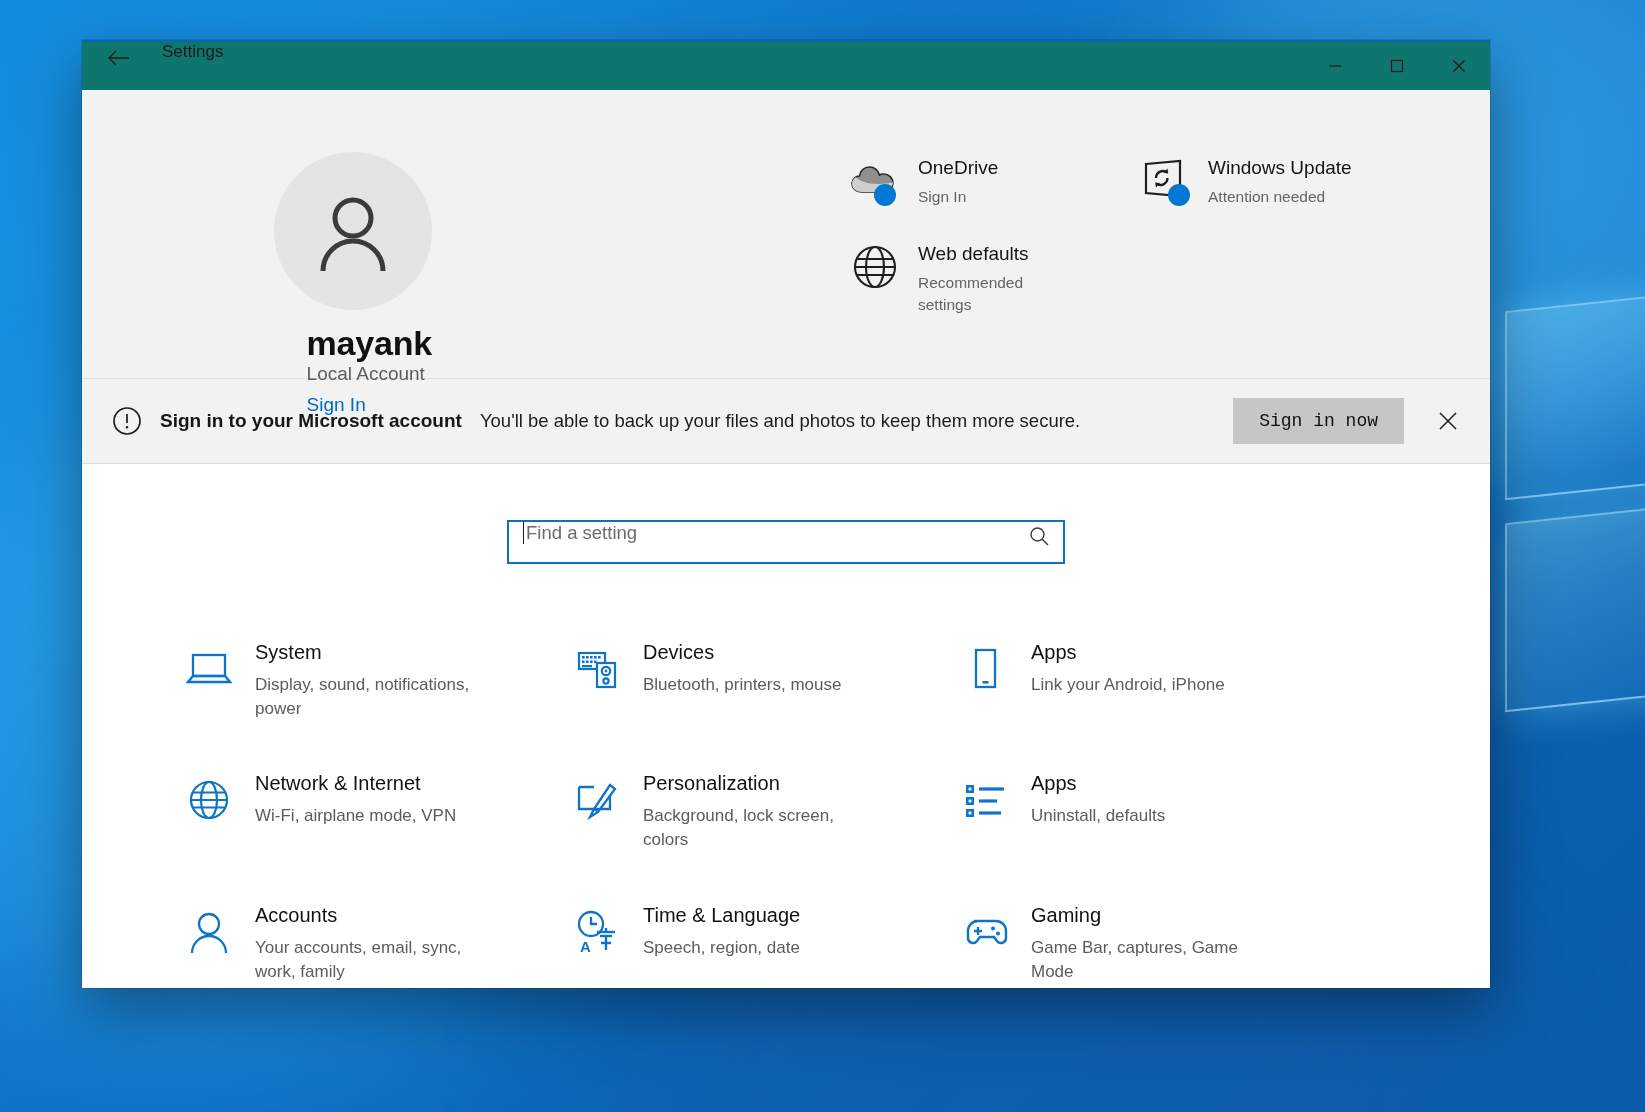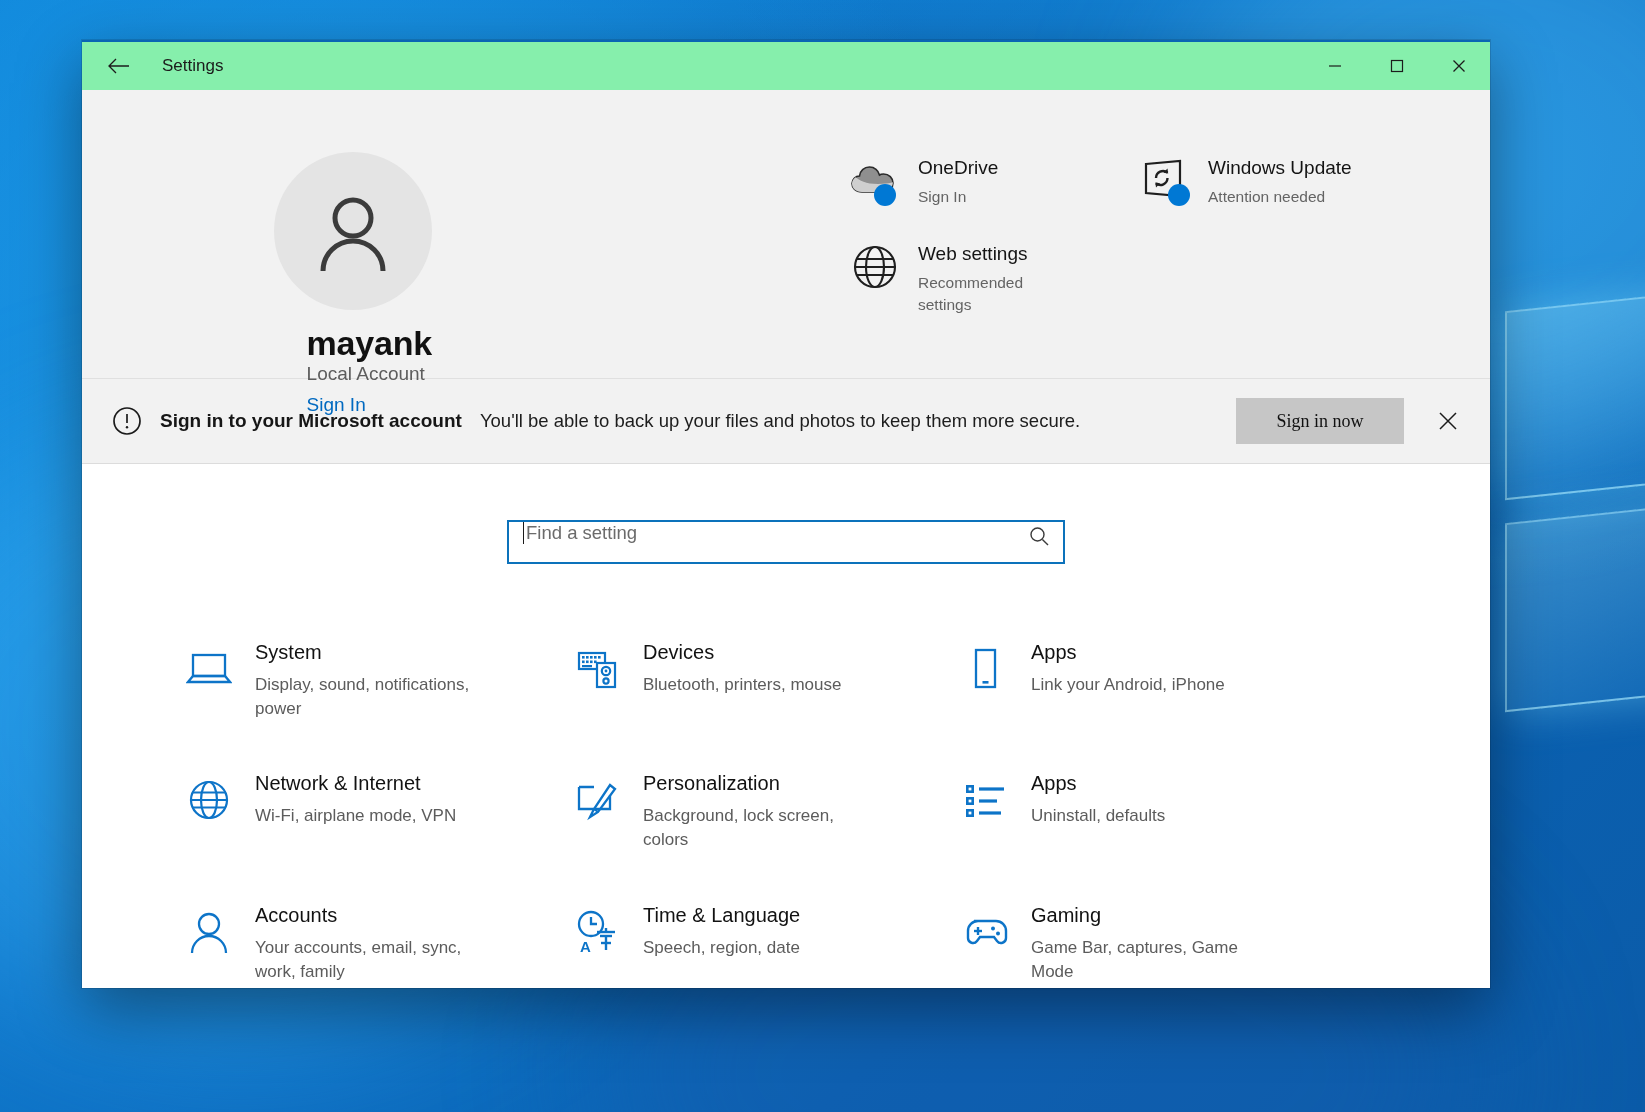--- a/index.html
+++ b/index.html
@@ -54,22 +54,22 @@
   }
   .win-accent-line {
     height: 2px; width: 100%;
     background: #0a64b4;
     flex: 0 0 auto;
   }
 
   
   #title-bar {
     height: 48px;
-    background: #86efac;
-    display: flex; align-items: center;
+    background: #0f766e;
+    display: flex; 
     flex: 0 0 auto;
     position: relative;
   }
   #back-button {
     width: 46px; height: 32px;
     margin-left: 14px;
     display: flex; align-items: center; justify-content: center;
     cursor: pointer;
   }
   #window-title {
@@ -188,21 +188,21 @@
   #banner-desc {
     font-size: 18.5px;
     color: #1d1d1d;
     margin-left: 18px;
     white-space: nowrap;
   }
   #banner-spacer { flex: 1 1 auto; }
   #banner-signin-button {
     background: #c6c6c6;
     border: none;
-    font-family: Liberation Serif, serif;
+    font-family: Liberation Mono, monospace;
     font-size: 18px;
     color: #111111;
     padding: 0 26px;
     height: 46px;
     min-width: 168px;
     cursor: pointer;
   }
   #banner-close {
     width: 48px; height: 48px;
     margin-left: 20px;
@@ -386,21 +386,21 @@
 
       <div class="header-link">
         <div class="hl-icon">
           <svg width="46" height="46" viewBox="0 0 46 46" fill="none" stroke="#1f1f1f" stroke-width="2.1">
             <circle cx="23" cy="23" r="20"></circle>
             <ellipse cx="23" cy="23" rx="9" ry="20"></ellipse>
             <path d="M4 15 H42 M4 31 H42 M3 23 H43"></path>
           </svg>
         </div>
         <div class="hl-text">
-          <div class="hl-title">Web settings</div>
+          <div class="hl-title">Web defaults</div>
           <div class="hl-sub">Recommended settings</div>
         </div>
       </div>
 
     </div>
   </div>
 
   <div id="signin-banner">
     <div id="banner-icon">
       <svg width="30" height="30" viewBox="0 0 30 30" fill="none" stroke="#1b1b1b" stroke-width="1.7">

